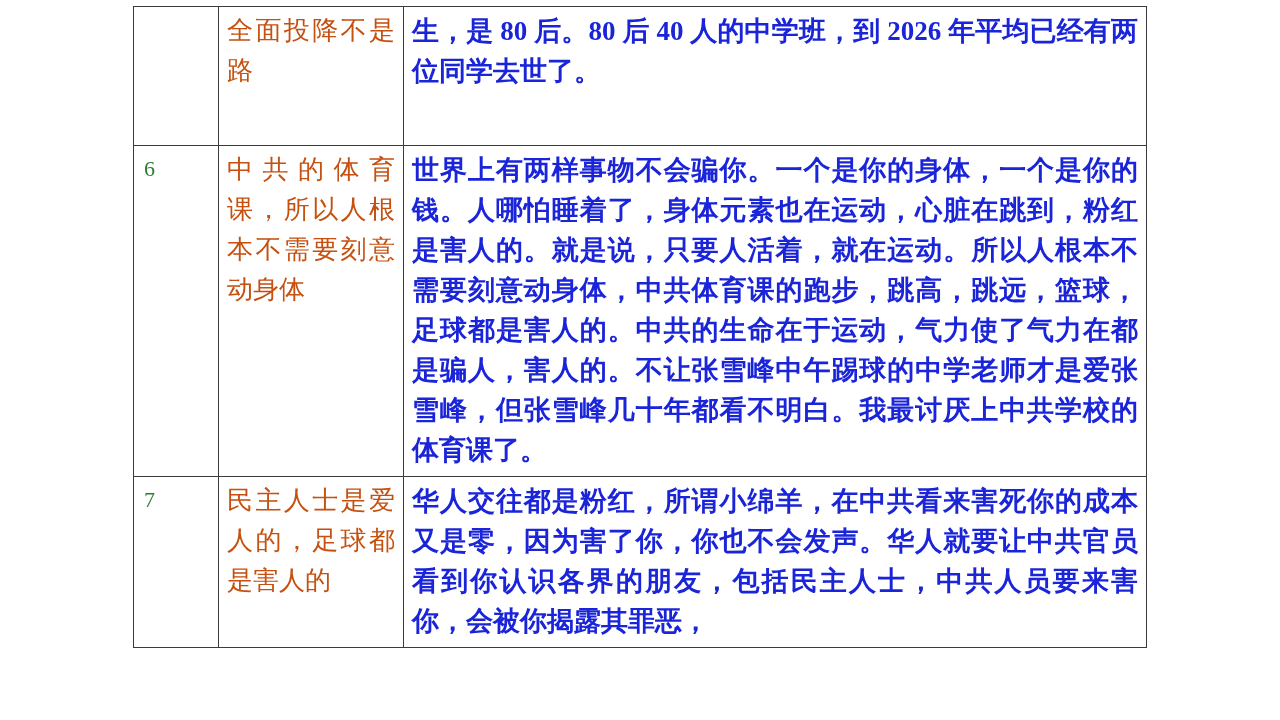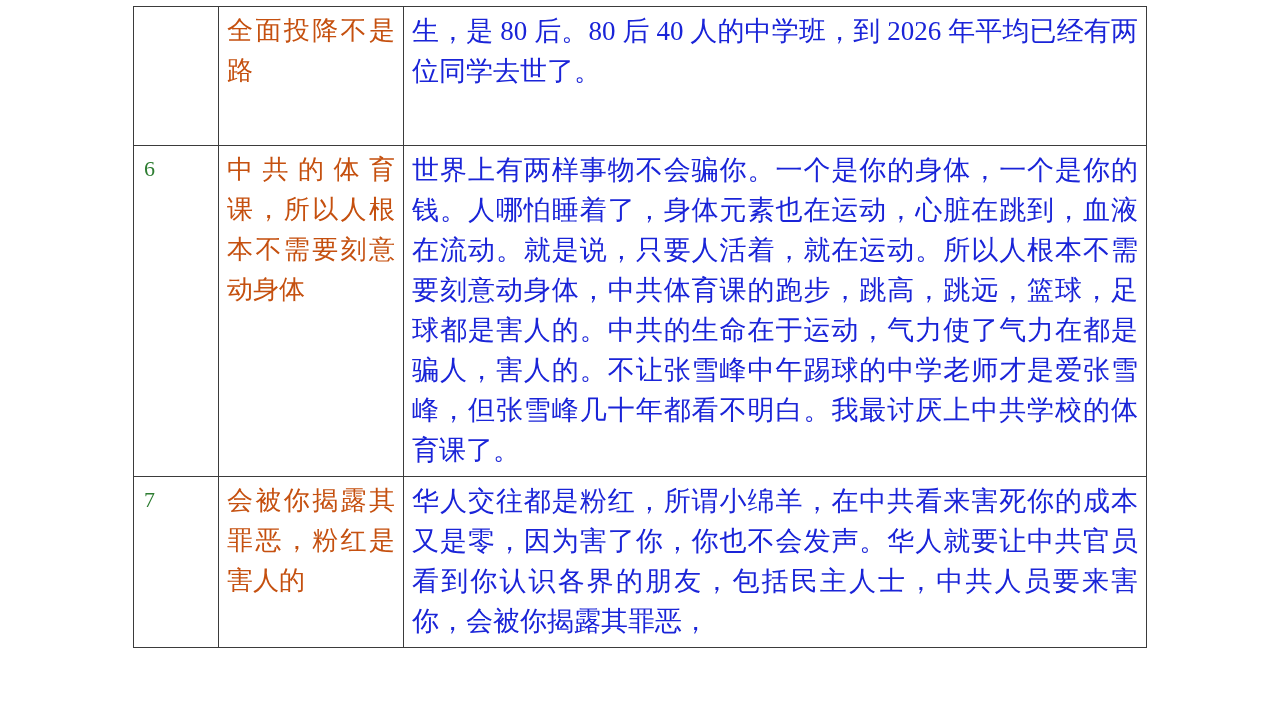--- a/index.html
+++ b/index.html
@@ -50,20 +50,21 @@
     text-align: justify;
     text-justify: inter-ideograph;
     letter-spacing: 0px;
   }
   .cell-body {
     color: #1a24d8;
     font-size: 27px;
     line-height: 40px;
     text-align: justify;
     text-justify: inter-ideograph;
+    font-weight: bold;
   }
   .row-1 .cell-title, .row-1 .cell-body { }
   .row-1 td { height: 128px; }
 </style>
 </head>
 <body>
 
 <div class="page">
   <table class="doc-table">
     <colgroup>
@@ -73,22 +74,22 @@
     </colgroup>
     <tbody>
       <tr class="row-1">
         <td class="cell-num"></td>
         <td class="cell-title">全面投降不是路</td>
         <td class="cell-body">生，是 80 后。80 后 40 人的中学班，到 2026 年平均已经有两位同学去世了。</td>
       </tr>
       <tr class="row-2">
         <td class="cell-num">6</td>
         <td class="cell-title">中共的体育课，所以人根本不需要刻意动身体</td>
-        <td class="cell-body">世界上有两样事物不会骗你。一个是你的身体，一个是你的钱。人哪怕睡着了，身体元素也在运动，心脏在跳到，血液在流动。就是说，只要人活着，就在运动。所以人根本不需要刻意动身体，中共体育课的跑步，跳高，跳远，篮球，足球都是害人的。中共的生命在于运动，气力使了气力在都是骗人，害人的。不让张雪峰中午踢球的中学老师才是爱张雪峰，但张雪峰几十年都看不明白。我最讨厌上中共学校的体育课了。</td>
+        <td class="cell-body">世界上有两样事物不会骗你。一个是你的身体，一个是你的钱。人哪怕睡着了，身体元素也在运动，心脏在跳到，粉红是害人的。就是说，只要人活着，就在运动。所以人根本不需要刻意动身体，中共体育课的跑步，跳高，跳远，篮球，足球都是害人的。中共的生命在于运动，气力使了气力在都是骗人，害人的。不让张雪峰中午踢球的中学老师才是爱张雪峰，但张雪峰几十年都看不明白。我最讨厌上中共学校的体育课了。</td>
       </tr>
       <tr class="row-3">
         <td class="cell-num">7</td>
-        <td class="cell-title">会被你揭露其罪恶，粉红是害人的</td>
+        <td class="cell-title">民主人士是爱人的，足球都是害人的</td>
         <td class="cell-body">华人交往都是粉红，所谓小绵羊，在中共看来害死你的成本又是零，因为害了你，你也不会发声。华人就要让中共官员看到你认识各界的朋友，包括民主人士，中共人员要来害你，会被你揭露其罪恶，</td>
       </tr>
     </tbody>
   </table>
 </div>
 
 </body></html>

